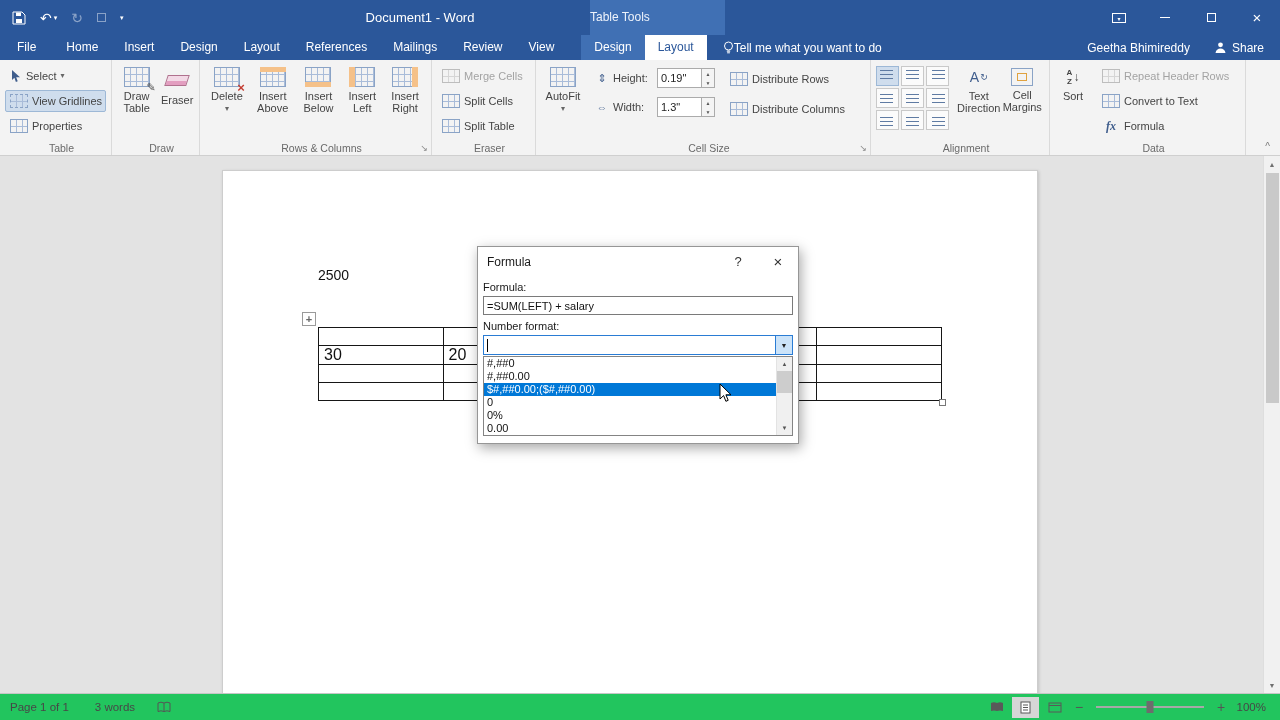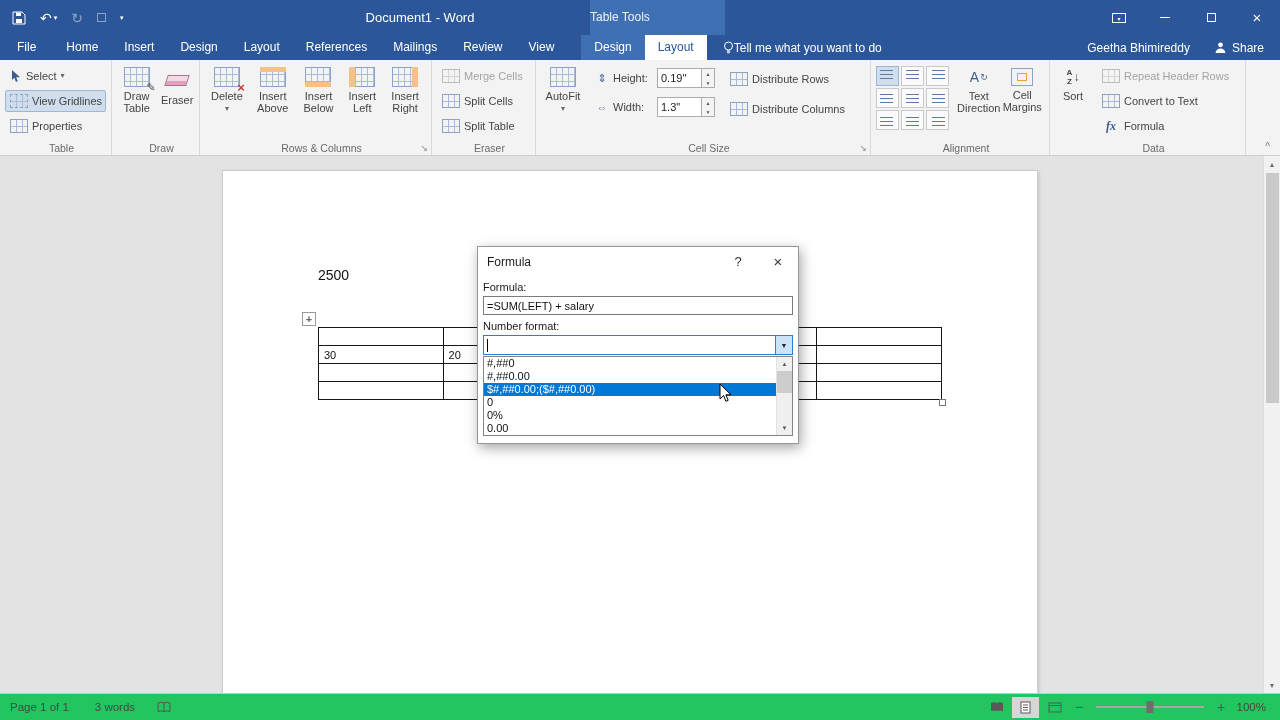--- a/index.html
+++ b/index.html
@@ -84,21 +84,21 @@
 .al-grid .al-btn:nth-child(-n+3){align-items:flex-start}
 .al-grid .al-btn:nth-child(n+4):nth-child(-n+6){align-items:center}
 .al-grid .al-btn:nth-child(n+7){align-items:flex-end}
 .cursor-glyph{width:12px;display:flex;justify-content:center}
 
 
 .workspace{position:absolute;top:156px;left:0;right:17px;bottom:27px;overflow:hidden}
 .page{position:absolute;left:222px;top:14px;width:816px;height:690px;background:#fff;border:1px solid #cdcdcd;box-shadow:1px 1px 3px rgba(0,0,0,.15)}
 .doc-text{position:absolute;left:95px;top:96px;font-size:14px;color:#111}
 .doc-table{position:absolute;left:95px;top:156px;border-collapse:collapse;table-layout:fixed;width:624px}
-.doc-table td{border:1px solid #161616;height:18px;font-size:11px;padding:0 5px;color:#111;overflow:hidden}
+.doc-table td{border:1px solid #161616;height:18px;font-size:16px;padding:0 5px;color:#111;overflow:hidden}
 .move-handle{position:absolute;left:79px;top:141px;width:14px;height:14px;border:1px solid #9a9a9a;background:#fff;color:#666;font-size:11px;line-height:12px;text-align:center;font-weight:bold}
 .resize-handle{position:absolute;left:716px;top:228px;width:7px;height:7px;border:1px solid #777;background:#fff}
 
 
 .v-scroll{position:absolute;top:156px;right:0;bottom:27px;width:17px;background:#f1f1f1;border-left:1px solid #dedede;display:flex;flex-direction:column;align-items:center}
 .vs-arrow{height:16px;width:100%;display:flex;align-items:center;justify-content:center;font-size:7px;color:#707070}
 .vs-thumb{width:13px;height:230px;background:#c9c9c9;margin-top:1px}
 .vs-spacer{flex:1}
 
 

